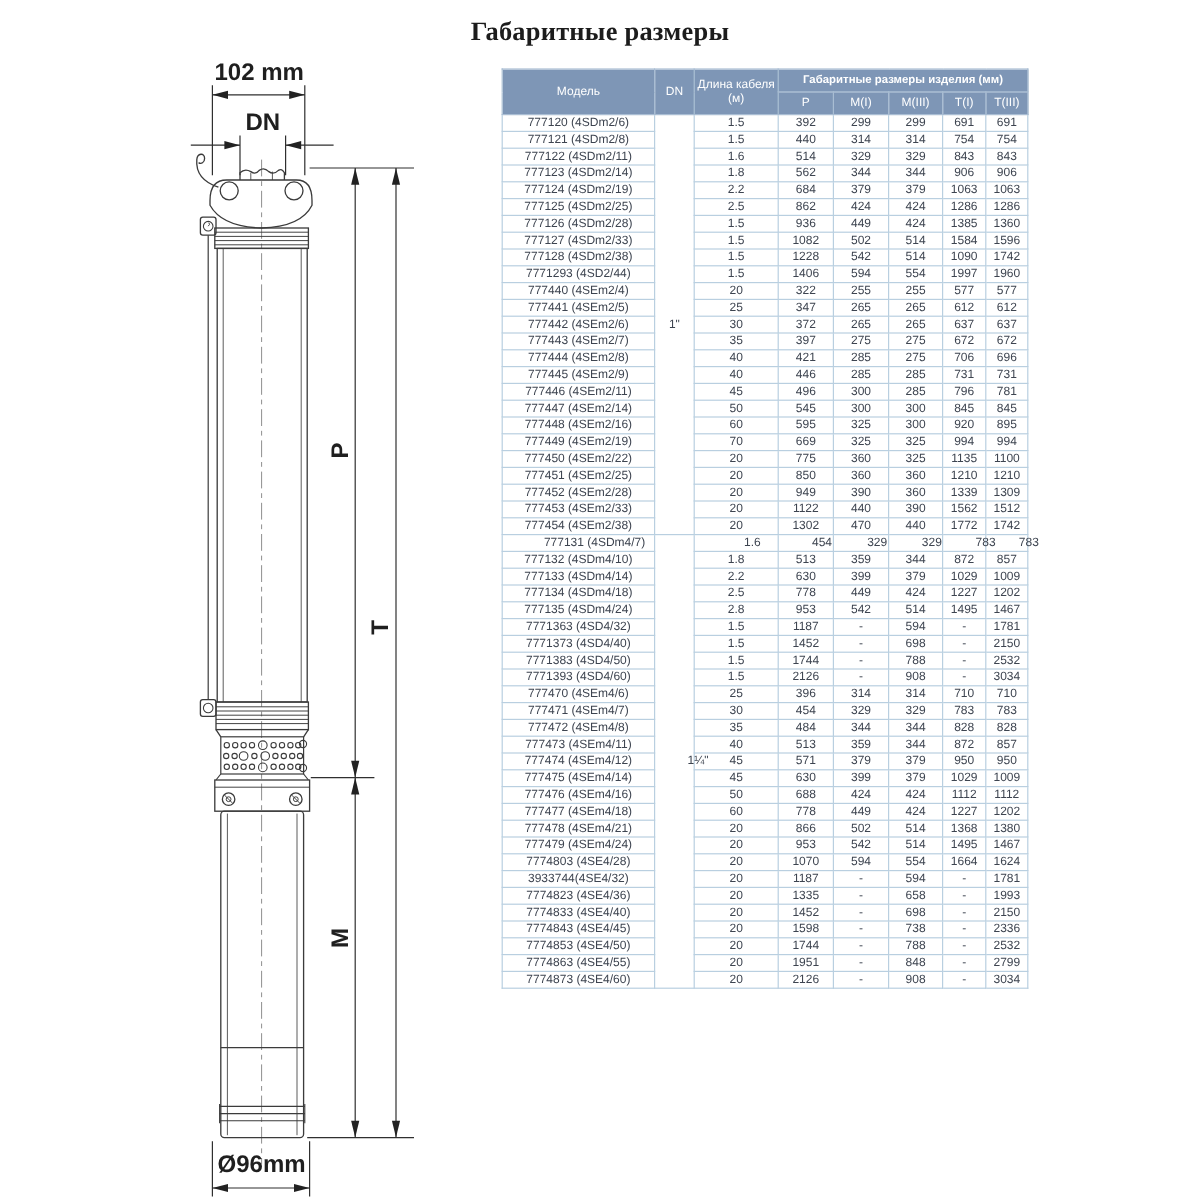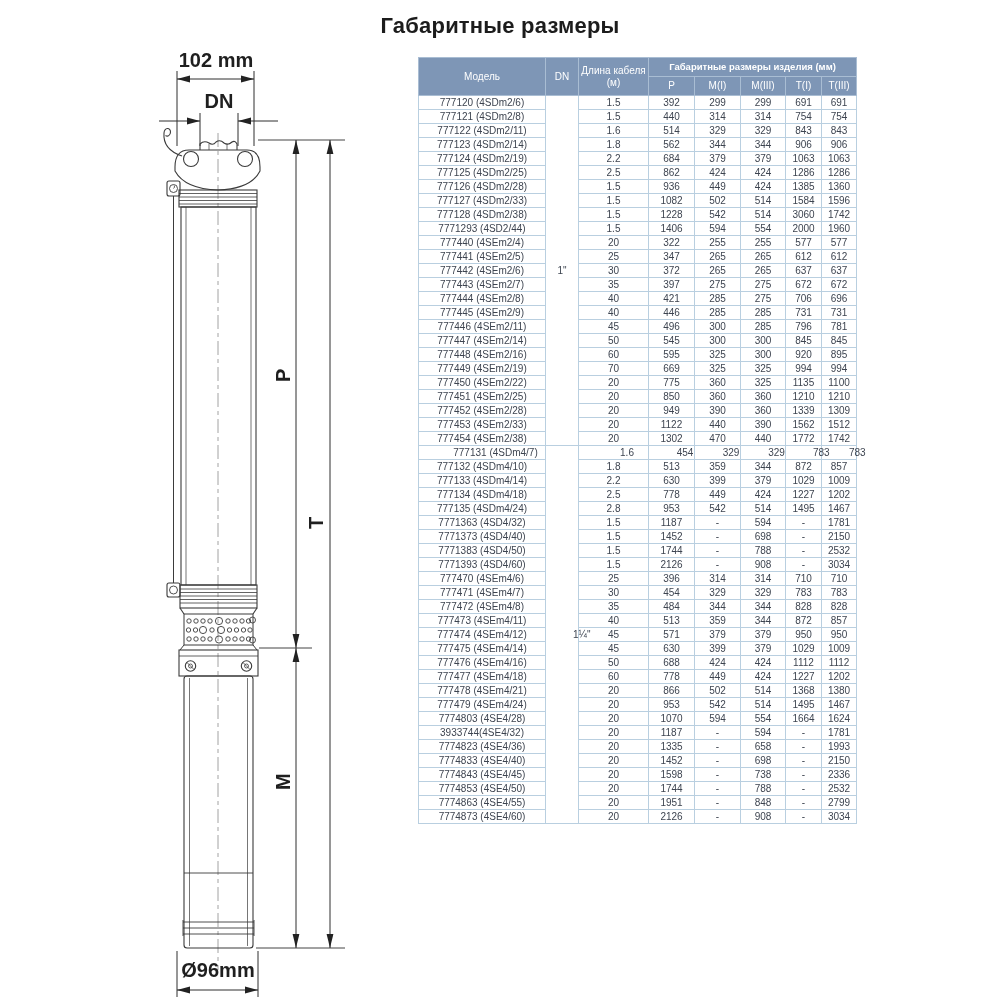--- a/index.html
+++ b/index.html
@@ -2,21 +2,21 @@
 <html><head>
 <meta charset="utf-8">
 <style>
   html,body{margin:0;padding:0;}
   body{
     width:1000px;height:1000px;position:relative;background:#ffffff;
     font-family:"Liberation Sans",sans-serif;overflow:hidden;
   }
   .title{
     position:absolute;top:13px;left:0;width:1000px;text-align:center;
-    font-size:22px;font-weight:600;color:#1c1c1c;letter-spacing:.2px;
+    font-size:22px;font-weight:600;color:#1c1c1c;letter-spacing:.2px;font-family:Liberation Serif, serif;
   }
   
   .diagram{position:absolute;left:0;top:0;}
   .diagram text{font-family:"Liberation Sans",sans-serif;fill:#1f1f1f;}
   
   .tbl-wrap{position:absolute;left:418px;top:57px;width:438px;}
   table{
     border-collapse:collapse;table-layout:fixed;width:438px;
     font-size:10px;color:#3d4450;border:1px solid #93abc6;
   }
@@ -292,30 +292,30 @@
           <td>514</td>
           <td>1584</td>
           <td>1596</td>
         </tr>
         <tr>
           <td>777128 (4SDm2/38)</td>
           <td>1.5</td>
           <td>1228</td>
           <td>542</td>
           <td>514</td>
-          <td>3060</td>
+          <td>1090</td>
           <td>1742</td>
         </tr>
         <tr>
           <td>7771293 (4SD2/44)</td>
           <td>1.5</td>
           <td>1406</td>
           <td>594</td>
           <td>554</td>
-          <td>2000</td>
+          <td>1997</td>
           <td>1960</td>
         </tr>
         <tr>
           <td>777440 (4SEm2/4)</td>
           <td>20</td>
           <td>322</td>
           <td>255</td>
           <td>255</td>
           <td>577</td>
           <td>577</td>

